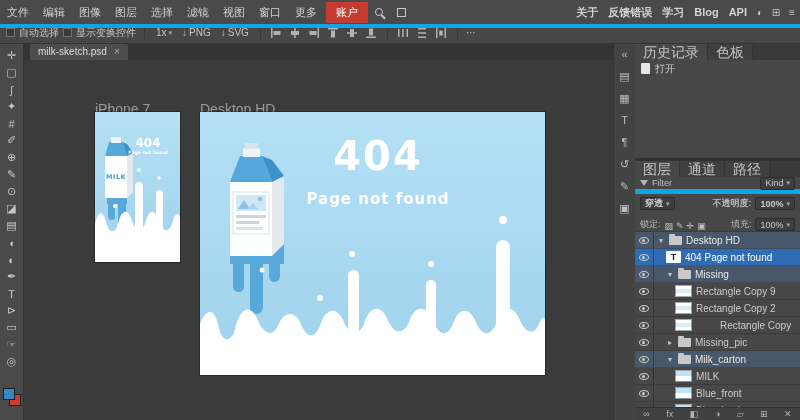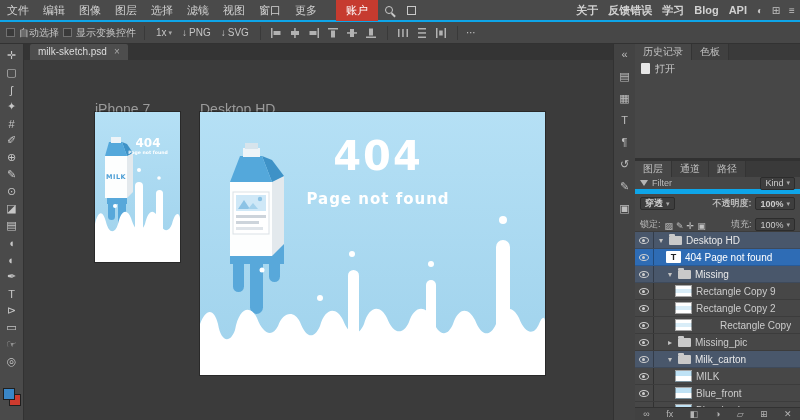--- a/index.html
+++ b/index.html
@@ -3,24 +3,24 @@
 <meta charset="utf-8">
 <style>
   * { box-sizing: border-box; margin: 0; padding: 0; }
   html,body { width:800px; height:420px; overflow:hidden; }
   body {
     position:relative; background:#3b3b3b;
     font-family:"Liberation Sans","DejaVu Sans",sans-serif;
     -webkit-user-select:none; user-select:none; cursor:default;
   }
   
-  .menubar { position:absolute; left:0; top:0; width:800px; height:22px; background:#4a4a4a;
-    border-bottom:2px solid #0ea5e9; display:flex; align-items:center; font-size:11px; color:#d2d2d2; z-index:10; }
+  .menubar { position:absolute; left:0; top:0; width:800px; height:28px; background:#4a4a4a;
+    border-bottom:4px solid #0ea5e9; display:flex; align-items:center; font-size:11px; color:#d2d2d2; z-index:10; }
   .menu-item { padding:0 7px; line-height:21px; white-space:nowrap; }
-  .menu-item.account { background:#c63b2f; color:#fff; padding:0 10px; margin-left:12px; }
+  .menu-item.account { background:#c63b2f; color:#fff; padding:0 10px; margin-left:2px; }
   .mb-icon { width:22px; height:21px; display:inline-flex; align-items:center; justify-content:center; color:#c9c9c9; }
   .mag { position:relative; width:8px; height:8px; border:1.5px solid #c9c9c9; border-radius:50%; display:inline-block; }
   .mag::after { content:""; position:absolute; width:5px; height:1.5px; background:#c9c9c9; transform:rotate(45deg); right:-4px; bottom:-2px; }
   .fsbox { width:9px; height:9px; border:1.5px solid #c9c9c9; display:inline-block; }
   .spacer { flex:1; }
   .mb-link { padding:0 5px; white-space:nowrap;font-weight:bold; }
   .mb-mini { width:16px; text-align:center; color:#c3c3c3; font-size:10px; }
 
   
   .optionsbar { position:absolute; left:0; top:22px; width:800px; height:22px; background:#474747;
@@ -53,21 +53,21 @@
   .artboard { position:absolute; box-shadow:0 0 0 1px rgba(0,0,0,.3); }
   .artboard svg { display:block; }
 
   
   .dock-strip { position:absolute; left:613px; top:44px; width:22px; height:376px; background:#434343;
     border-left:1px solid #323232; display:flex; flex-direction:column; align-items:center; padding-top:4px; gap:10px; }
   .strip-icon { color:#bdbdbd; font-size:11px; height:12px; line-height:12px; flex:none; }
 
   
   .dock { position:absolute; left:635px; top:44px; width:165px; height:376px; background:#313131; display:flex; flex-direction:column; }
-  .panel-tabs { height:16px; background:#3a3a3a; display:flex; font-size:10px; color:#c3c3c3; flex:none; }
+  .panel-tabs { height:16px; background:#3a3a3a; display:flex; font-size:14px; color:#c3c3c3; flex:none; }
   .panel-tab { padding:0 8px; line-height:16px; background:#404040; border-right:1px solid #343434; }
   .panel-tab.active { background:#474747; }
   .history-panel { height:114px; flex:none; display:flex; flex-direction:column; }
   .history-body { flex:1; background:#474747; }
   .history-row { display:flex; align-items:center; gap:5px; height:17px; padding:0 6px; font-size:10px; color:#ccc; }
   .doc-icon { width:9px; height:11px; background:#e6e6e6; border-radius:1px; flex:none; }
 
   .layers-panel { flex:1; margin-top:3px; background:#474747; display:flex; flex-direction:column; overflow:hidden; }
   .filter-row { height:17px; flex:none; display:flex; align-items:center; font-size:9px; color:#bbb; padding:0 5px; gap:4px; border-bottom:5px solid #0ea5e9; }
   .funnel { width:0; height:0; border-left:4px solid transparent; border-right:4px solid transparent; border-top:6px solid #b5b5b5; }

